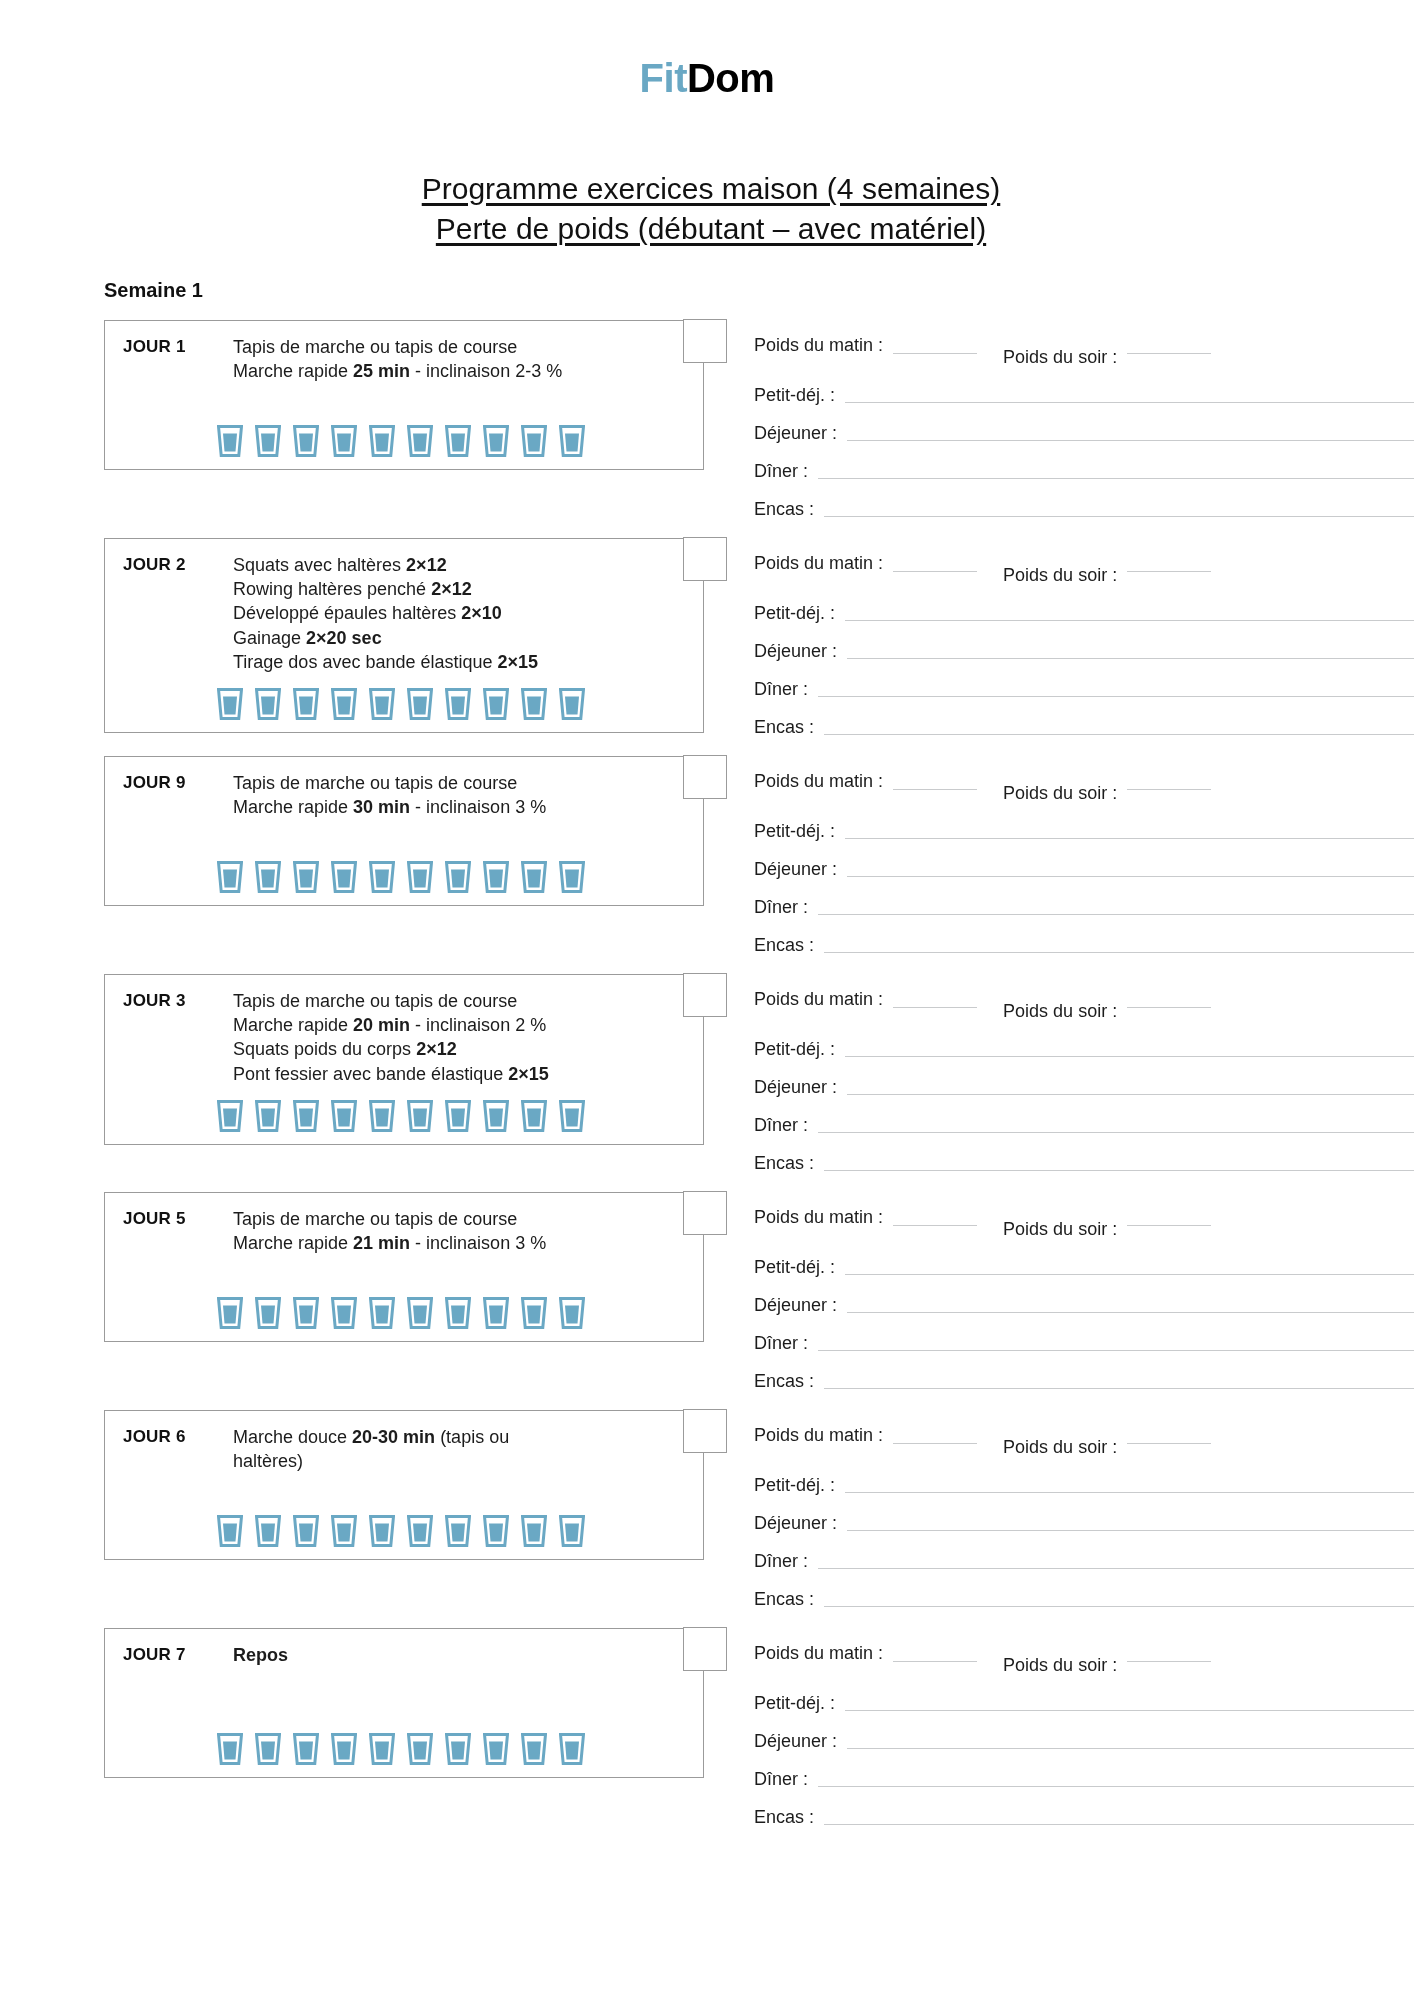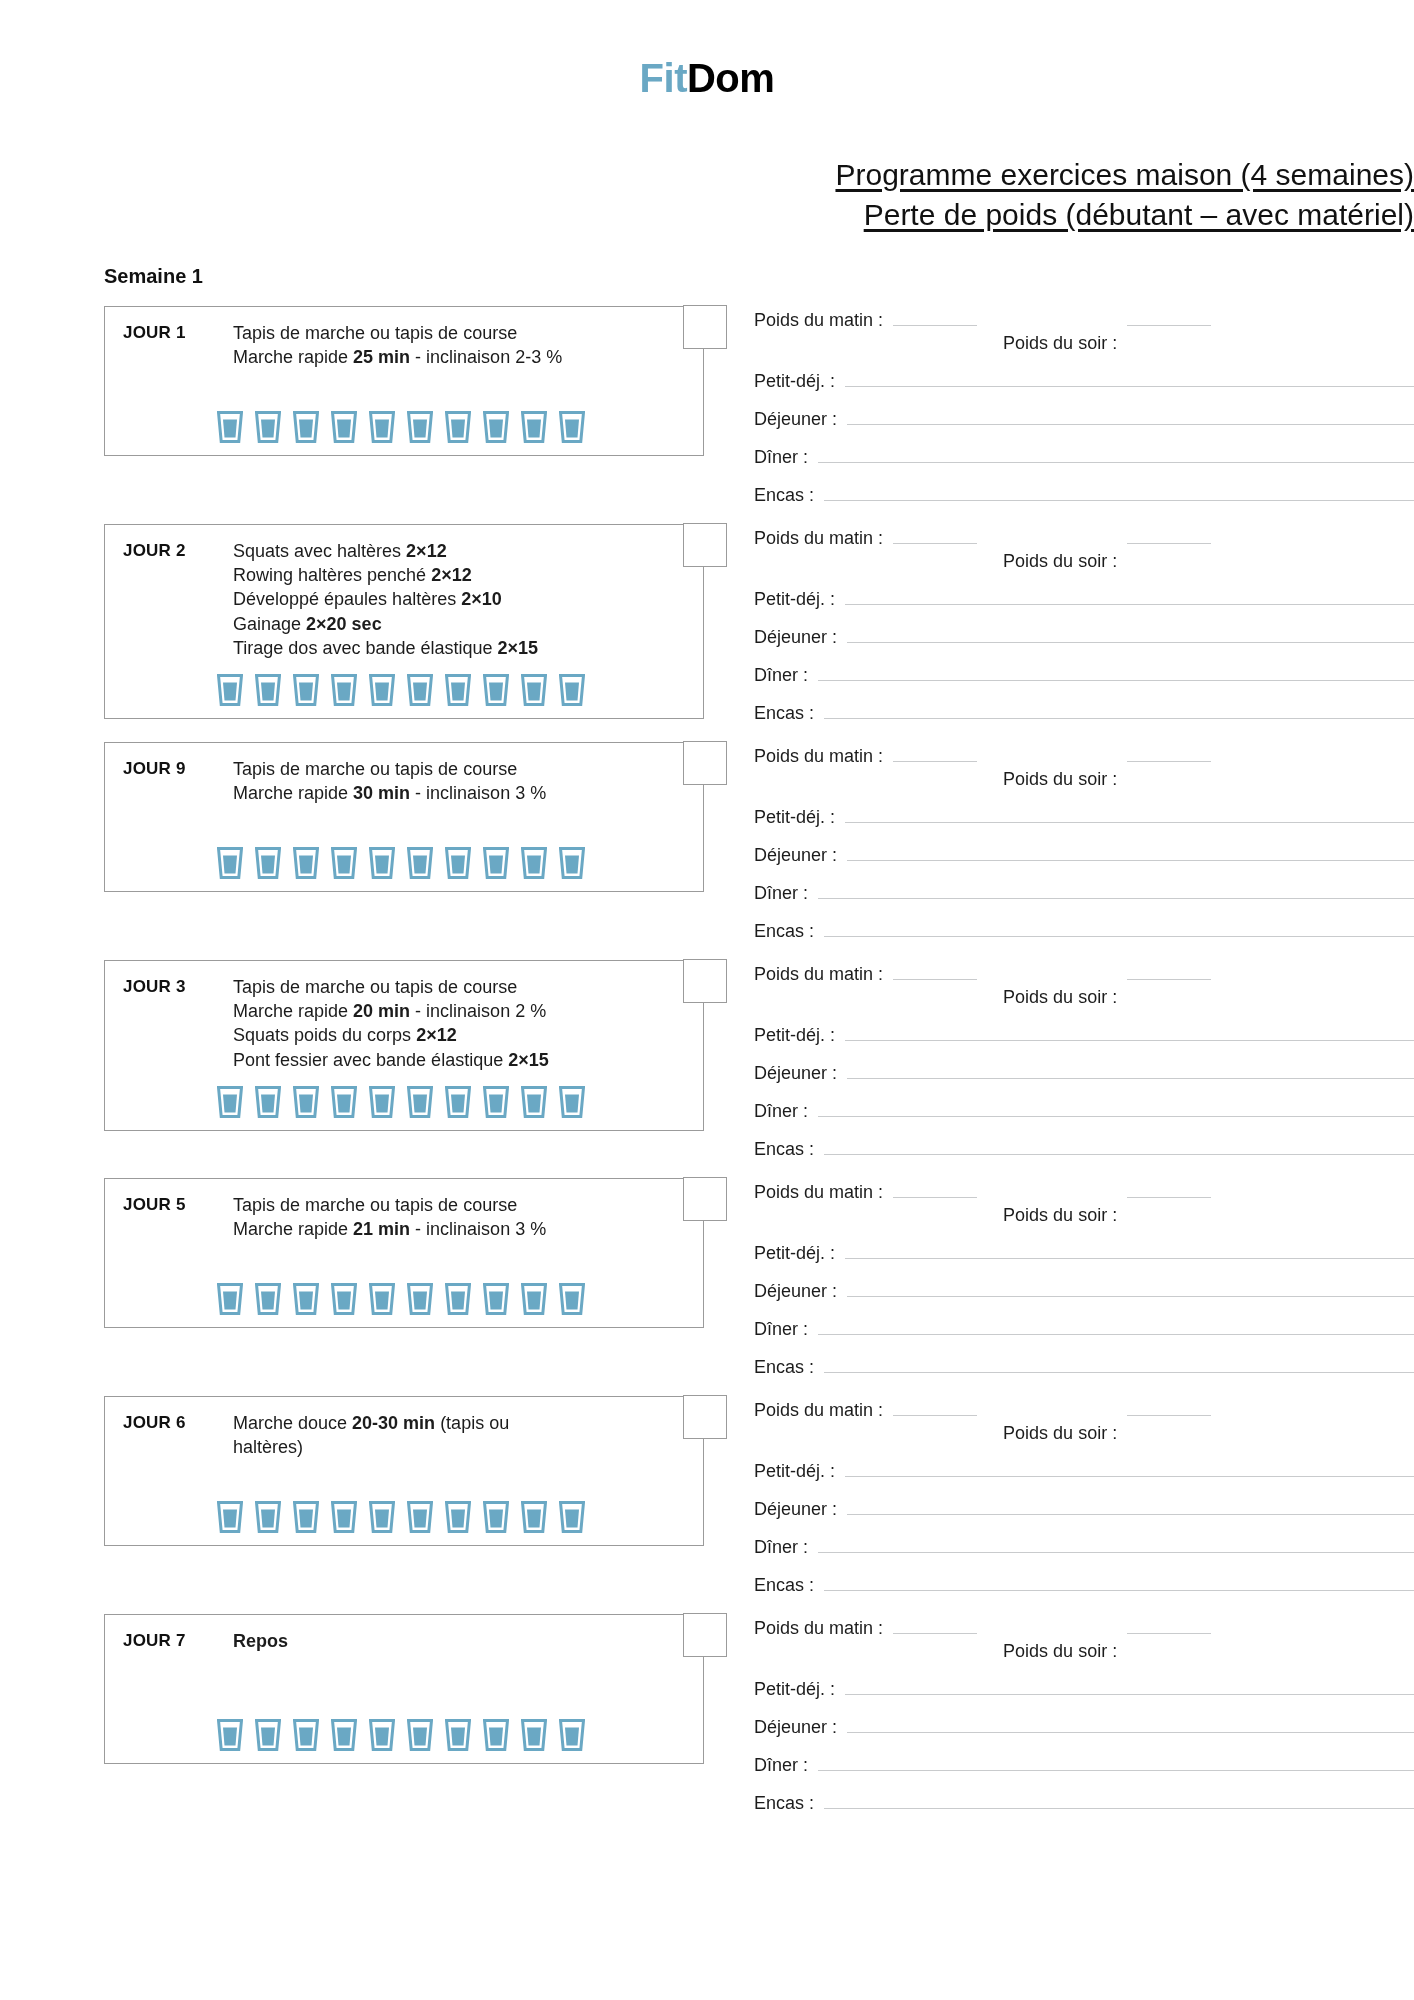--- a/index.html
+++ b/index.html
@@ -18,22 +18,22 @@
     text-align:center;
     padding-top:56px;
     font-size:40px;
     font-weight:bold;
     letter-spacing:-0.5px;
   }
   .brand .fit{color:#6aa8c4;}
   .brand .dom{color:#000000;}
 
   .titles{
-    text-align:right;
-    margin-top:54px;
+    text-align:center;
+    margin-top:68px;
     line-height:1.33;
     padding-left:8px;
   }
   .titles .tline{
     font-size:30px;
     font-weight:400;
     color:#111;
     text-decoration:underline;
     text-underline-offset:4px;
     display:block;
@@ -107,21 +107,21 @@
 
   
   .tracker{
     flex:1;
     padding-left:50px;
     padding-top:4px;
     box-sizing:border-box;
   }
   .trk-row{
     display:flex;
-    align-items:flex-start;
+    align-items:center;
     margin-bottom:17px;
   }
   .trk-row:last-child{margin-bottom:0;}
   .trk-label{
     font-size:18px;
     color:#1c1c1c;
     white-space:nowrap;
   }
   .trk-line{
     border-bottom:1.2px solid #c9cbcd;

